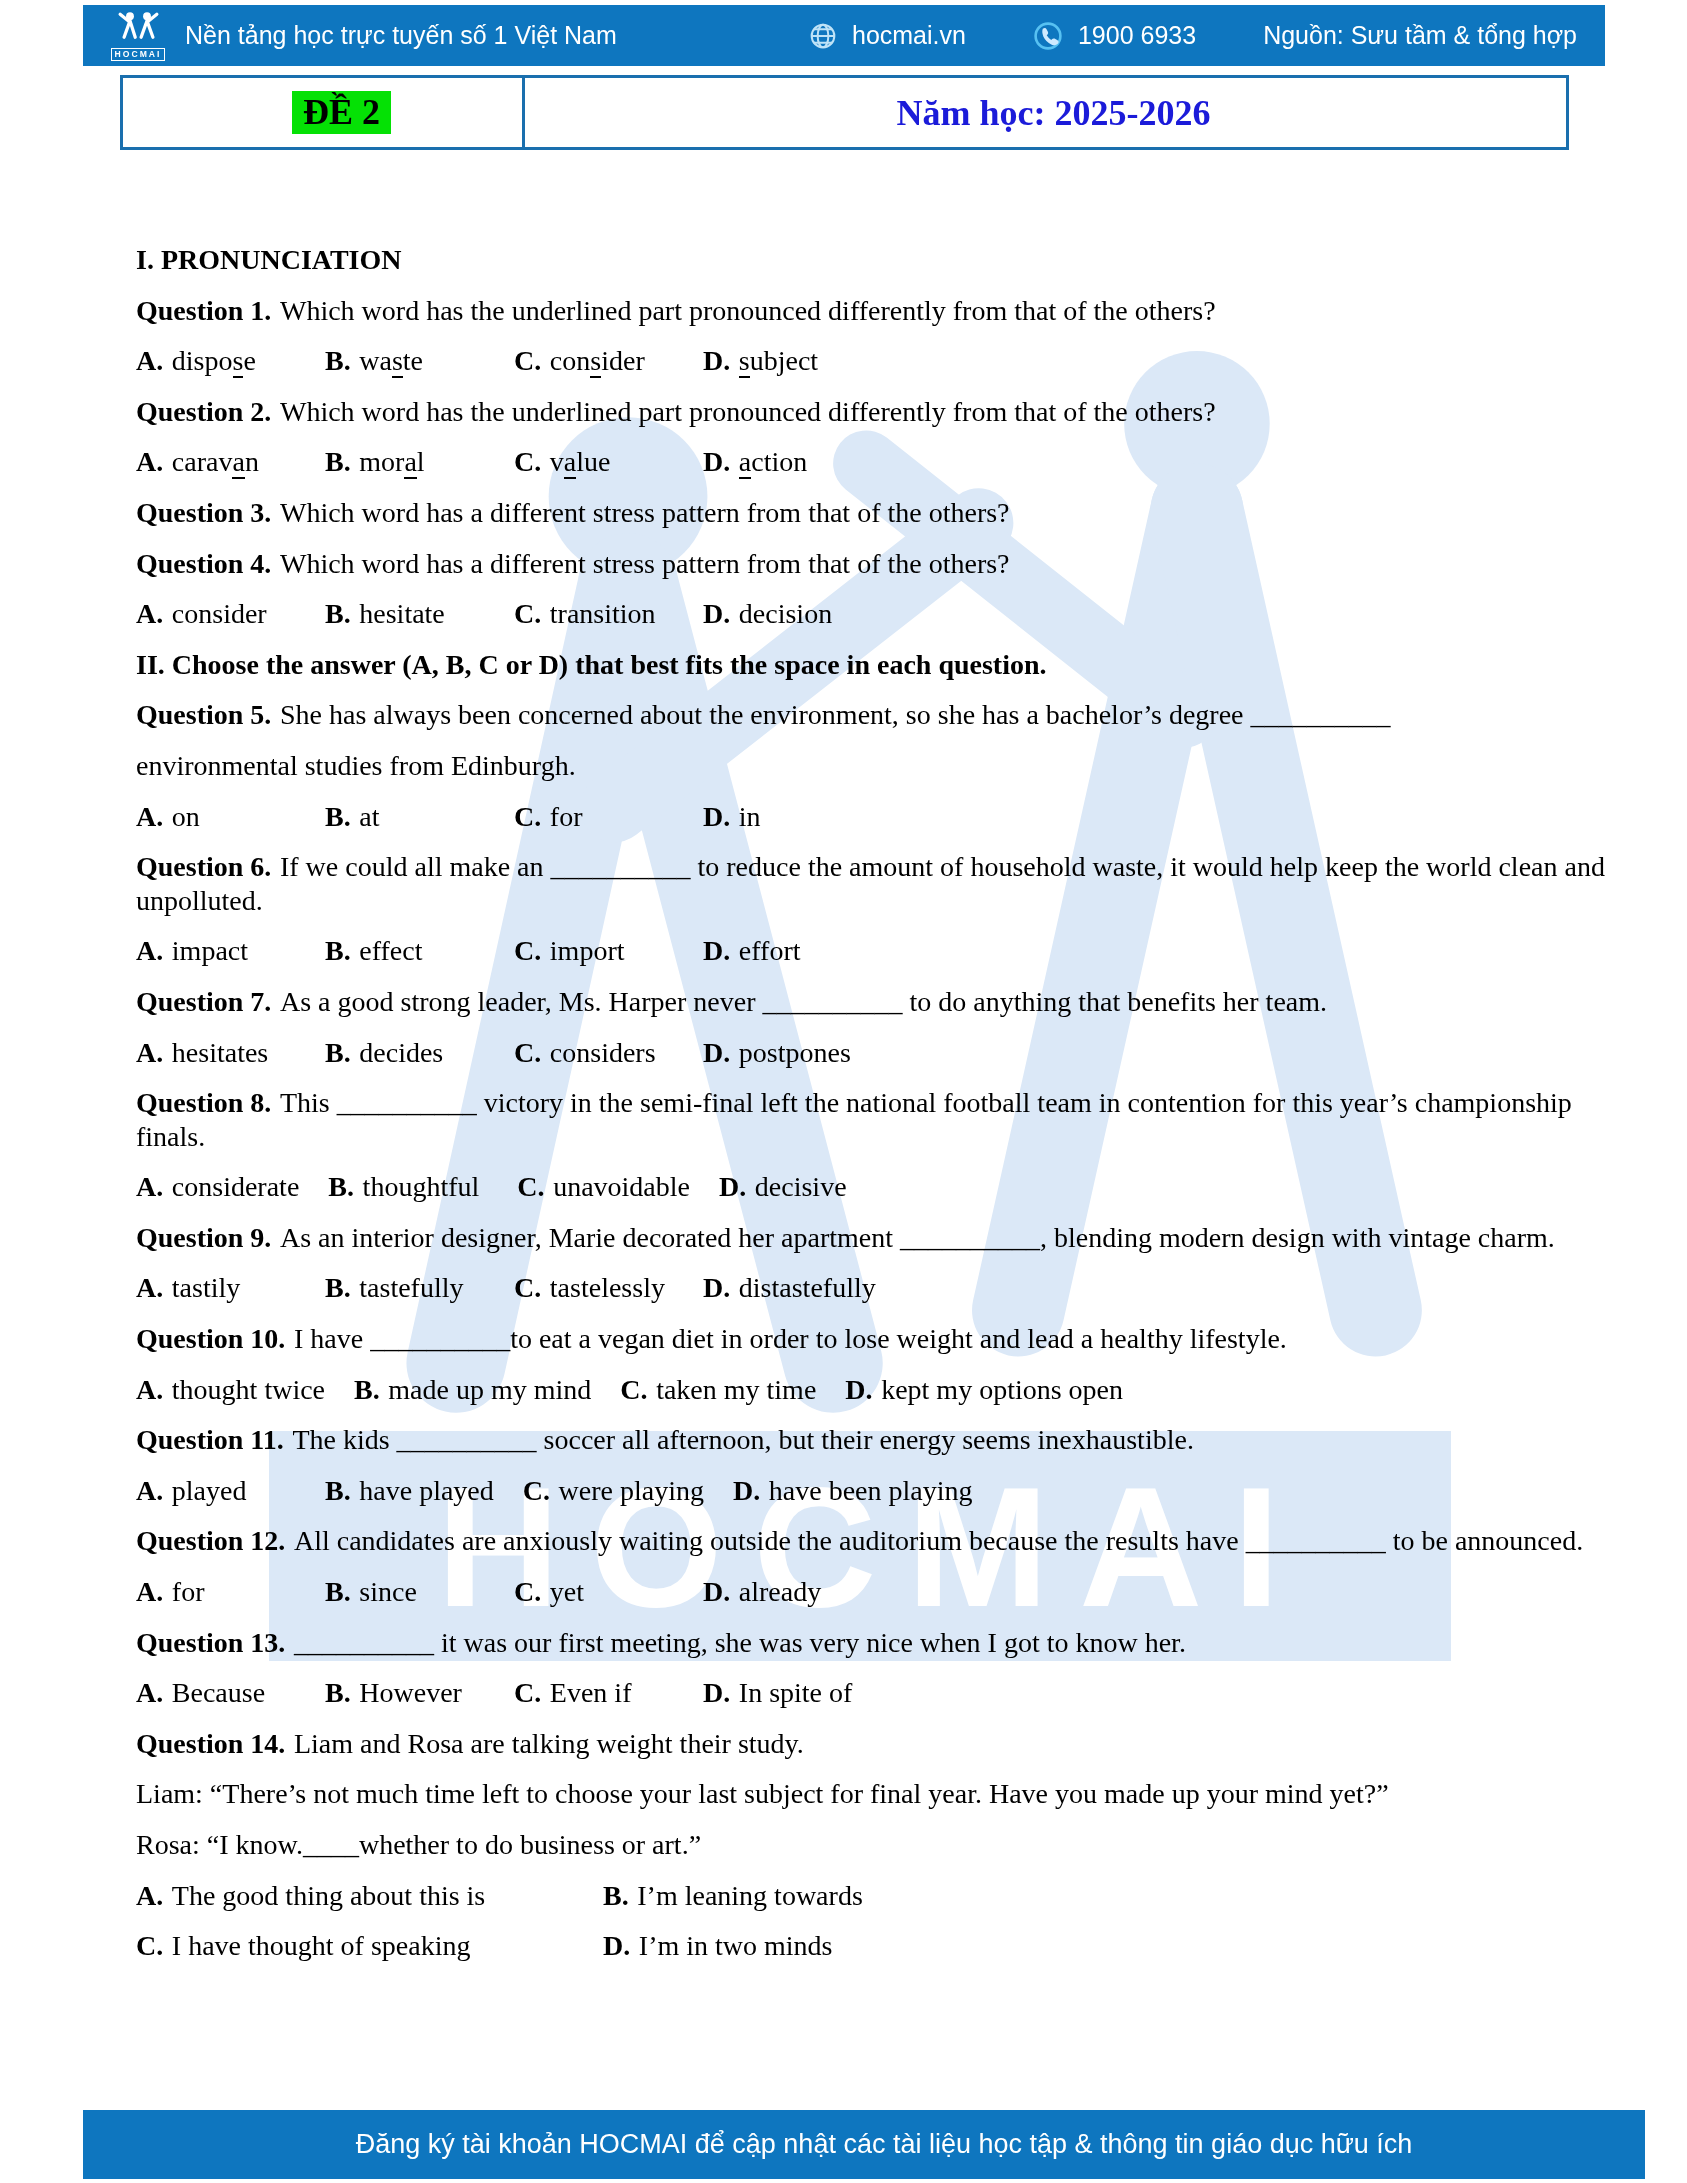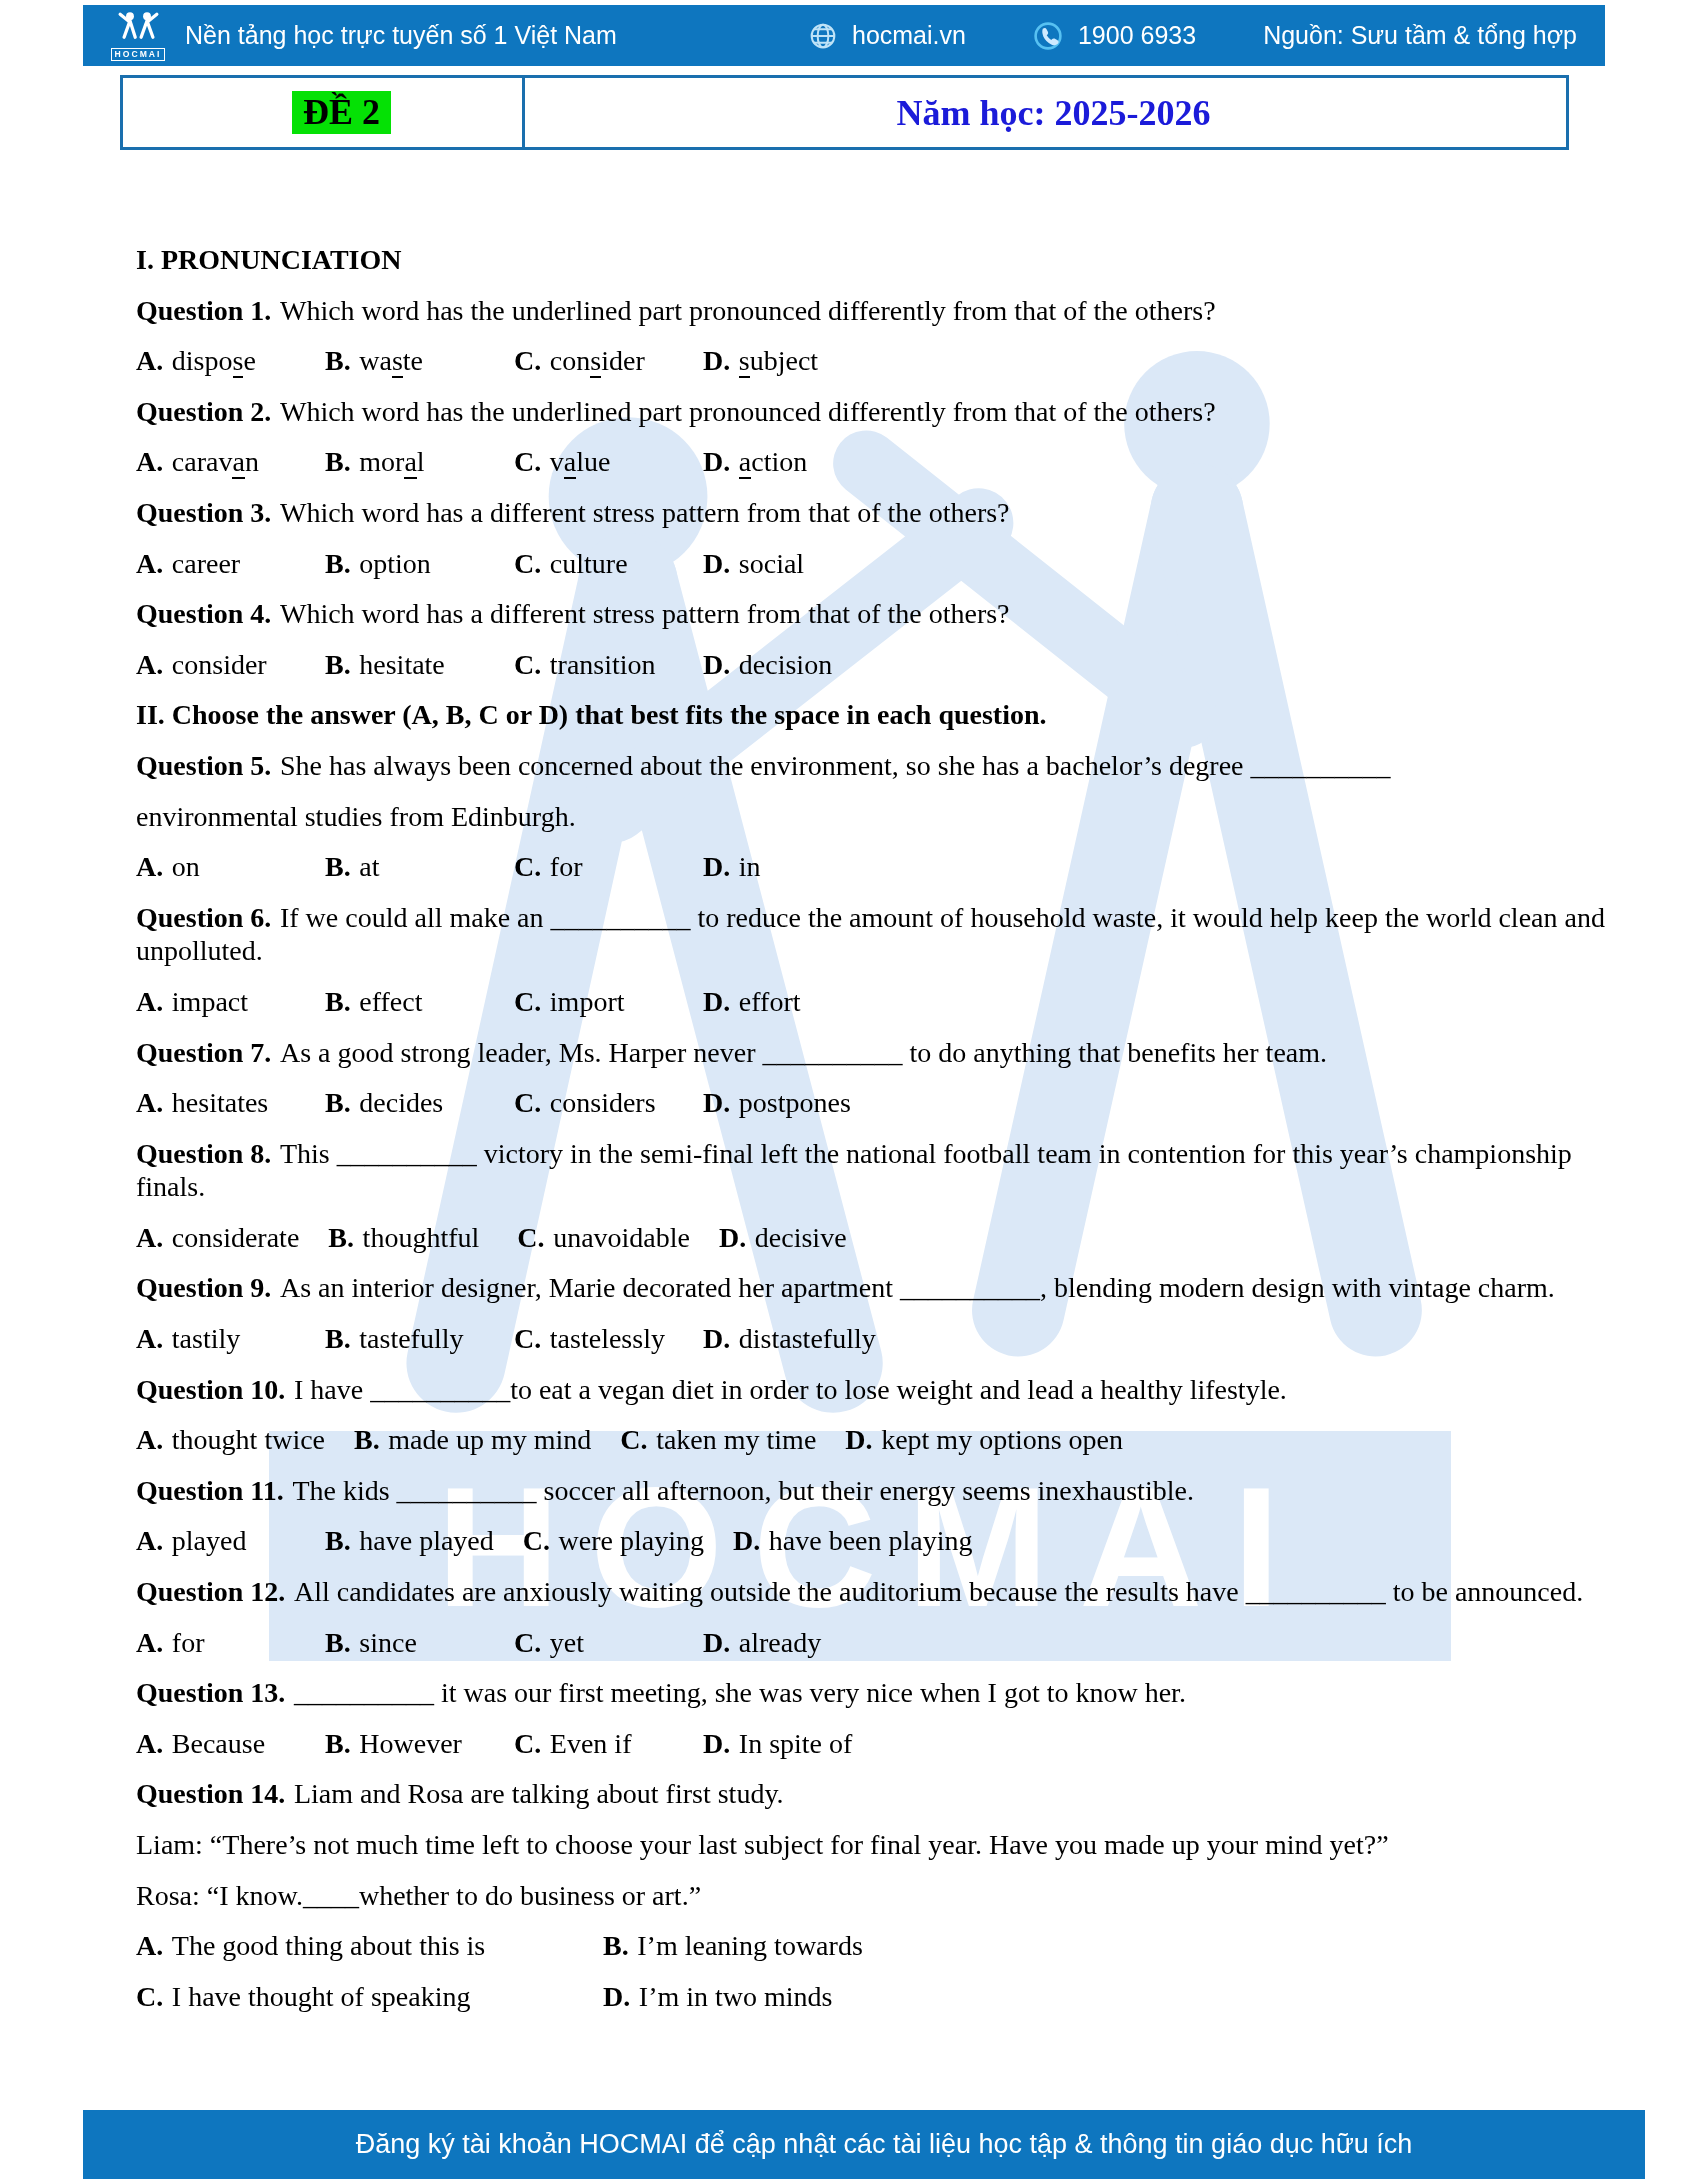--- a/index.html
+++ b/index.html
@@ -116,21 +116,20 @@
   </div>
 </div>
 
 <div class="content" id="doc-body">
     <p class="para heading">I. PRONUNCIATION</p>
     <p class="para"><span class="qlabel">Question 1.</span><span>Which word has the underlined part pronounced differently from that of the others?</span></p>
     <p class="para opts"><span class="opt"><span class="olabel">A.</span><span>dispo</span><span class="u">s</span><span>e</span></span><span class="opt"><span class="olabel">B.</span><span>wa</span><span class="u">s</span><span>te</span></span><span class="opt"><span class="olabel">C.</span><span>con</span><span class="u">s</span><span>ider</span></span><span class="opt"><span class="olabel">D.</span><span></span><span class="u">s</span><span>ubject</span></span></p>
     <p class="para"><span class="qlabel">Question 2.</span><span>Which word has the underlined part pronounced differently from that of the others?</span></p>
     <p class="para opts"><span class="opt"><span class="olabel">A.</span><span>carav</span><span class="u">a</span><span>n</span></span><span class="opt"><span class="olabel">B.</span><span>mor</span><span class="u">a</span><span>l</span></span><span class="opt"><span class="olabel">C.</span><span>v</span><span class="u">a</span><span>lue</span></span><span class="opt"><span class="olabel">D.</span><span></span><span class="u">a</span><span>ction</span></span></p>
     <p class="para"><span class="qlabel">Question 3.</span><span>Which word has a different stress pattern from that of the others?</span></p>
-    <p class="para opts"><span class="opt"><span class="olabel">A.</span><span>career</span></span><span class="opt"><span class="olabel">B.</span><span>option</span></span><span class="opt"><span class="olabel">C.</span><span>culture</span></span><span class="opt"><span class="olabel">D.</span><span>social</span></span></p>
     <p class="para"><span class="qlabel">Question 4.</span><span>Which word has a different stress pattern from that of the others?</span></p>
     <p class="para opts"><span class="opt"><span class="olabel">A.</span><span>consider</span></span><span class="opt"><span class="olabel">B.</span><span>hesitate</span></span><span class="opt"><span class="olabel">C.</span><span>transition</span></span><span class="opt"><span class="olabel">D.</span><span>decision</span></span></p>
     <p class="para heading">II. Choose the answer (A, B, C or D) that best fits the space in each question.</p>
     <p class="para"><span class="qlabel">Question 5.</span><span>She has always been concerned about the environment, so she has a bachelor’s degree __________</span></p>
     <p class="para"><span>environmental studies from Edinburgh.</span></p>
     <p class="para opts"><span class="opt"><span class="olabel">A.</span><span>on</span></span><span class="opt"><span class="olabel">B.</span><span>at</span></span><span class="opt"><span class="olabel">C.</span><span>for</span></span><span class="opt"><span class="olabel">D.</span><span>in</span></span></p>
     <p class="para"><span class="qlabel">Question 6.</span><span>If we could all make an __________ to reduce the amount of household waste, it would help keep the world clean and unpolluted.</span></p>
     <p class="para opts"><span class="opt"><span class="olabel">A.</span><span>impact</span></span><span class="opt"><span class="olabel">B.</span><span>effect</span></span><span class="opt"><span class="olabel">C.</span><span>import</span></span><span class="opt"><span class="olabel">D.</span><span>effort</span></span></p>
     <p class="para"><span class="qlabel">Question 7.</span><span>As a good strong leader, Ms. Harper never __________ to do anything that benefits her team.</span></p>
     <p class="para opts"><span class="opt"><span class="olabel">A.</span><span>hesitates</span></span><span class="opt"><span class="olabel">B.</span><span>decides</span></span><span class="opt"><span class="olabel">C.</span><span>considers</span></span><span class="opt"><span class="olabel">D.</span><span>postpones</span></span></p>
@@ -139,21 +138,21 @@
     <p class="para"><span class="qlabel">Question 9.</span><span>As an interior designer, Marie decorated her apartment __________, blending modern design with vintage charm.</span></p>
     <p class="para opts"><span class="opt"><span class="olabel">A.</span><span>tastily</span></span><span class="opt"><span class="olabel">B.</span><span>tastefully</span></span><span class="opt"><span class="olabel">C.</span><span>tastelessly</span></span><span class="opt"><span class="olabel">D.</span><span>distastefully</span></span></p>
     <p class="para"><span class="qlabel">Question 10.</span><span>I have __________to eat a vegan diet in order to lose weight and lead a healthy lifestyle.</span></p>
     <p class="para opts"><span class="opt"><span class="olabel">A.</span><span>thought twice</span></span><span class="opt"><span class="olabel">B.</span><span>made up my mind</span></span><span class="opt"><span class="olabel">C.</span><span>taken my time</span></span><span class="opt"><span class="olabel">D.</span><span>kept my options open</span></span></p>
     <p class="para"><span class="qlabel">Question 11.</span><span>The kids __________ soccer all afternoon, but their energy seems inexhaustible.</span></p>
     <p class="para opts"><span class="opt"><span class="olabel">A.</span><span>played</span></span><span class="opt"><span class="olabel">B.</span><span>have played</span></span><span class="opt"><span class="olabel">C.</span><span>were playing</span></span><span class="opt"><span class="olabel">D.</span><span>have been playing</span></span></p>
     <p class="para"><span class="qlabel">Question 12.</span><span>All candidates are anxiously waiting outside the auditorium because the results have __________ to be announced.</span></p>
     <p class="para opts"><span class="opt"><span class="olabel">A.</span><span>for</span></span><span class="opt"><span class="olabel">B.</span><span>since</span></span><span class="opt"><span class="olabel">C.</span><span>yet</span></span><span class="opt"><span class="olabel">D.</span><span>already</span></span></p>
     <p class="para"><span class="qlabel">Question 13.</span><span>__________ it was our first meeting, she was very nice when I got to know her.</span></p>
     <p class="para opts"><span class="opt"><span class="olabel">A.</span><span>Because</span></span><span class="opt"><span class="olabel">B.</span><span>However</span></span><span class="opt"><span class="olabel">C.</span><span>Even if</span></span><span class="opt"><span class="olabel">D.</span><span>In spite of</span></span></p>
-    <p class="para"><span class="qlabel">Question 14.</span><span>Liam and Rosa are talking about first study.</span></p>
+    <p class="para"><span class="qlabel">Question 14.</span><span>Liam and Rosa are talking weight their study.</span></p>
     <p class="para"><span>Liam: “There’s not much time left to choose your last subject for final year. Have you made up your mind yet?”</span></p>
     <p class="para"><span>Rosa: “I know.____whether to do business or art.”</span></p>
     <p class="para opts wide"><span class="opt"><span class="olabel">A.</span><span>The good thing about this is</span></span><span class="opt"><span class="olabel">B.</span><span>I’m leaning towards</span></span></p>
     <p class="para opts wide"><span class="opt"><span class="olabel">C.</span><span>I have thought of speaking</span></span><span class="opt"><span class="olabel">D.</span><span>I’m in two minds</span></span></p>
   </div>
 
 <div class="footer">
   <span>Đăng ký tài khoản HOCMAI để cập nhật các tài liệu học tập &amp; thông tin giáo dục hữu ích</span>
 </div>
 

